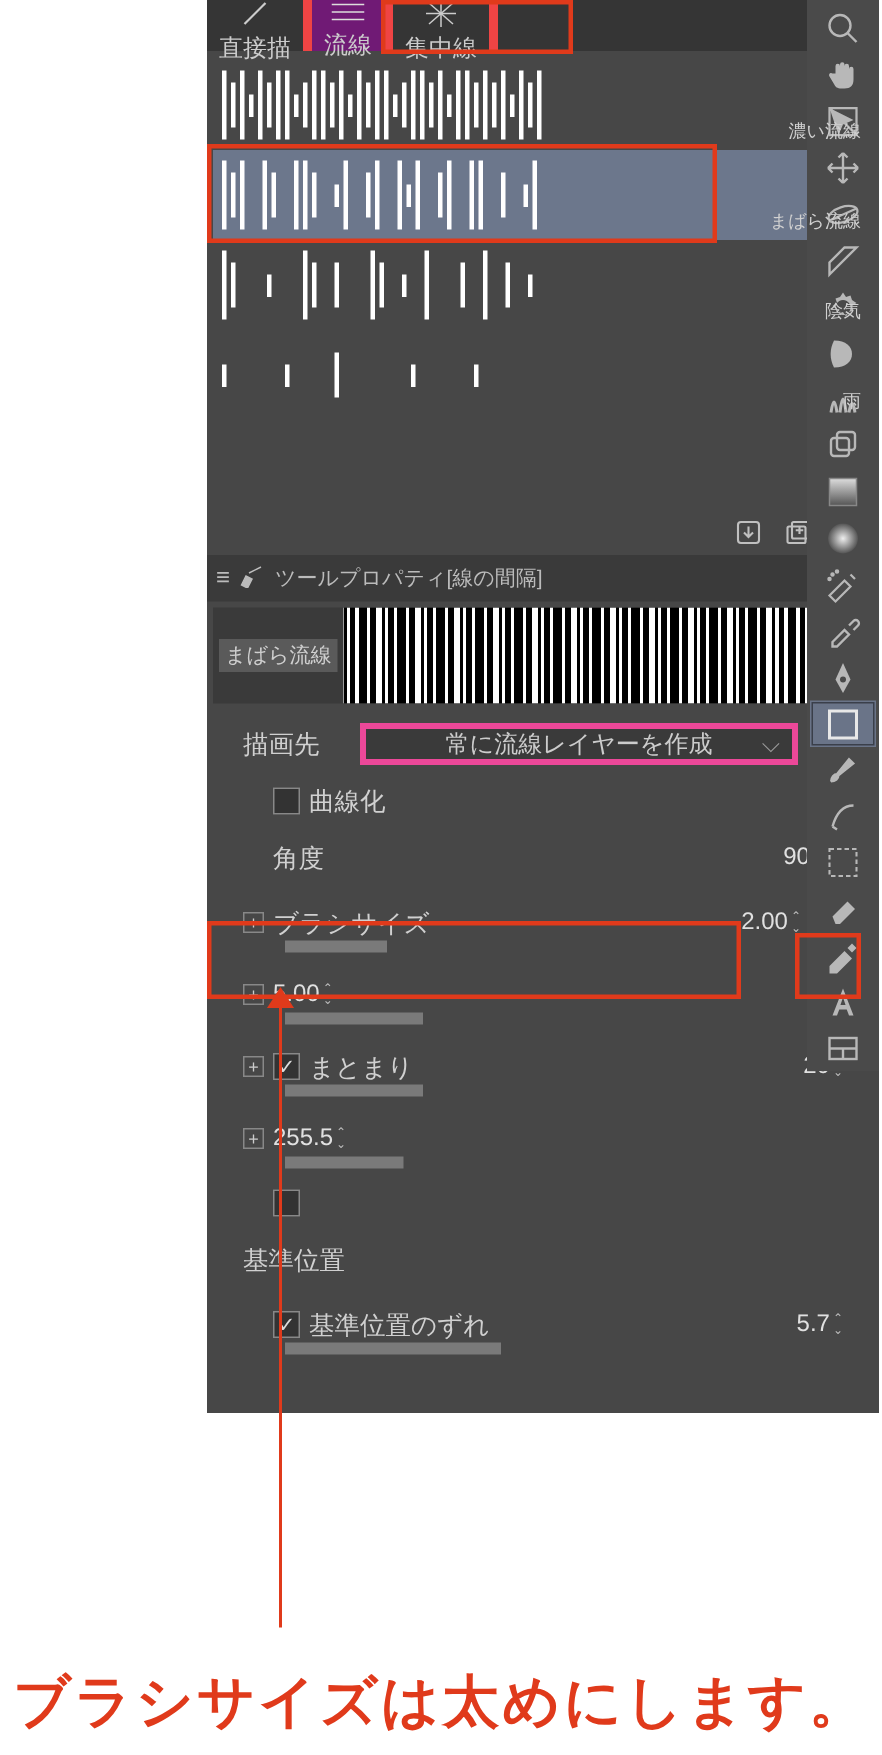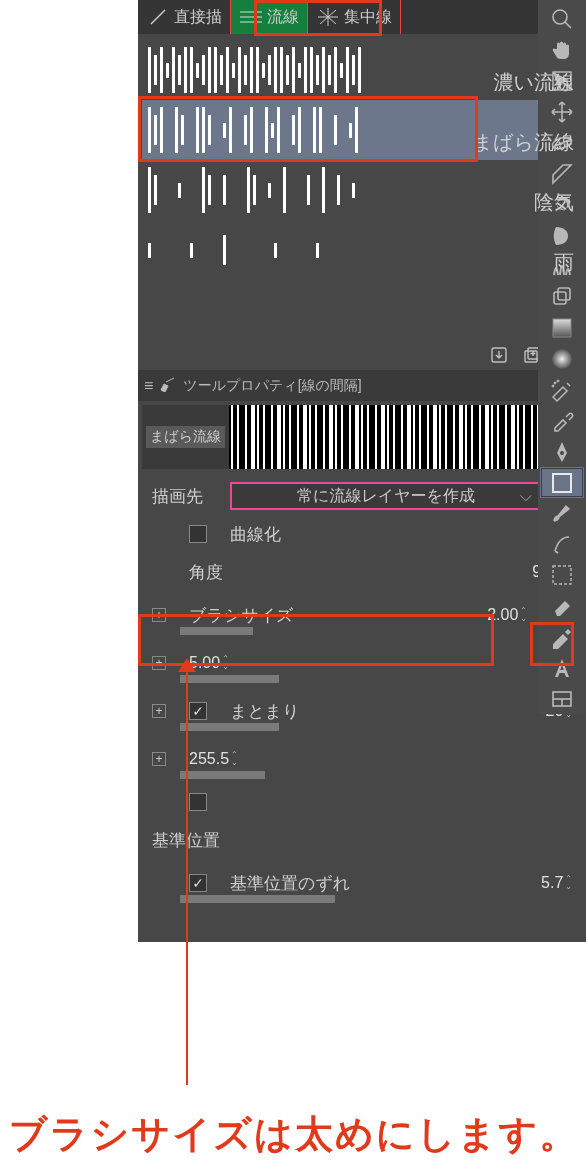--- a/index.html
+++ b/index.html
@@ -23,24 +23,25 @@
     display: flex;
     height: 34px;
     background: #353535;
   }
   .tab {
     display: flex;
     align-items: center;
     padding: 0 8px;
     font-size: 16px;
     color: #cccccc;
-    border-right: 1px solid #ef4444;
+    border-right: 6px solid #ef4444;
     gap: 4px;
-  }
-  .tab.active { background: #15803d; align-items: center; }
+    flex-direction: column;
+  }
+  .tab.active { background: #701a75; align-items: center; }
   .tab-icon { width: 24px; height: 18px; display: inline-flex; align-items: center; justify-content: center; }
 
   .presets {
     padding: 6px 4px 0 4px;
     display: flex;
     flex-direction: column;
     gap: 0;
   }
   .preset-row {
     height: 60px;
@@ -59,21 +60,21 @@
     bottom: 6px;
     display: flex;
     align-items: center;
     gap: 3px;
     overflow: hidden;
   }
   .preset-row .label {
     position: absolute;
     right: 8px;
     bottom: 4px;
-    font-size: 20px;
+    font-size: 12px;
     color: #d0d0d0;
     z-index: 2;
   }
   .bar { width: 3px; background: #ffffff; flex-shrink:0; }
   .bar.sh { height: 15px; }
   .bar.md { height: 30px; }
   .bar.tl { height: 46px; }
   .bar.sp { width: 6px; background: transparent; }
 
   .preset-footer {
@@ -113,31 +114,31 @@
     margin-right: 4px;
     z-index: 2;
   }
   .preview-stripes {
     flex: 1;
     height: 100%;
     background: repeating-linear-gradient(90deg, #000 0 2px, #fff 2px 4px, #000 4px 8px, #fff 8px 10px, #000 10px 16px, #fff 16px 18px, #000 18px 22px, #fff 22px 26px);
   }
 
   .props {
-    padding: 6px 14px;
+    padding: 6px 24px;
     display: flex;
     flex-direction: column;
     gap: 4px;
     justify-content: flex-end;
   }
   .prop-row {
     display: flex;
     align-items: center;
     min-height: 34px;
-    gap: 23px;
+    gap: 6px;
     font-size: 17px;
     color: #d0d0d0;
     position: relative;
   }
   .prop-row .expander {
     width: 14px;
     height: 14px;
     border: 1px solid #888;
     font-size: 12px;
     line-height: 12px;
@@ -158,21 +159,21 @@
   .prop-row .lbl { flex: 1; }
   .prop-row .val {
     display: flex;
     align-items: center;
     gap: 2px;
     color: #e0e0e0;
     font-size: 16px;
   }
   .stepper { display: inline-flex; flex-direction: column; font-size: 8px; line-height: 8px; color: #bbb; }
   .select-row { display:flex; align-items:center; gap:8px; }
-  .select-box { flex:1; height: 28px; background:#3a3a3a; border:2px solid #ec4899; color:#ccc; display:flex; align-items:center; justify-content:center; font-size:16px; position:relative; }
+  .select-box { flex:1; height: 28px; background:#3a3a3a; border:4px solid #ec4899; color:#ccc; display:flex; align-items:center; justify-content:center; font-size:16px; position:relative; }
   .select-box::after { content:"⌵"; position:absolute; right:8px; color:#999; }
   .slider-under { position:absolute; left:28px; right:110px; bottom:2px; height:8px; }
   .slider-under .fill { position:absolute; left:0; top:0; bottom:0; background:#7a7a7a; }
 
   .rightbar {
     position: absolute;
     right: 0;
     top: 0;
     bottom: 228px;
     width: 48px;

